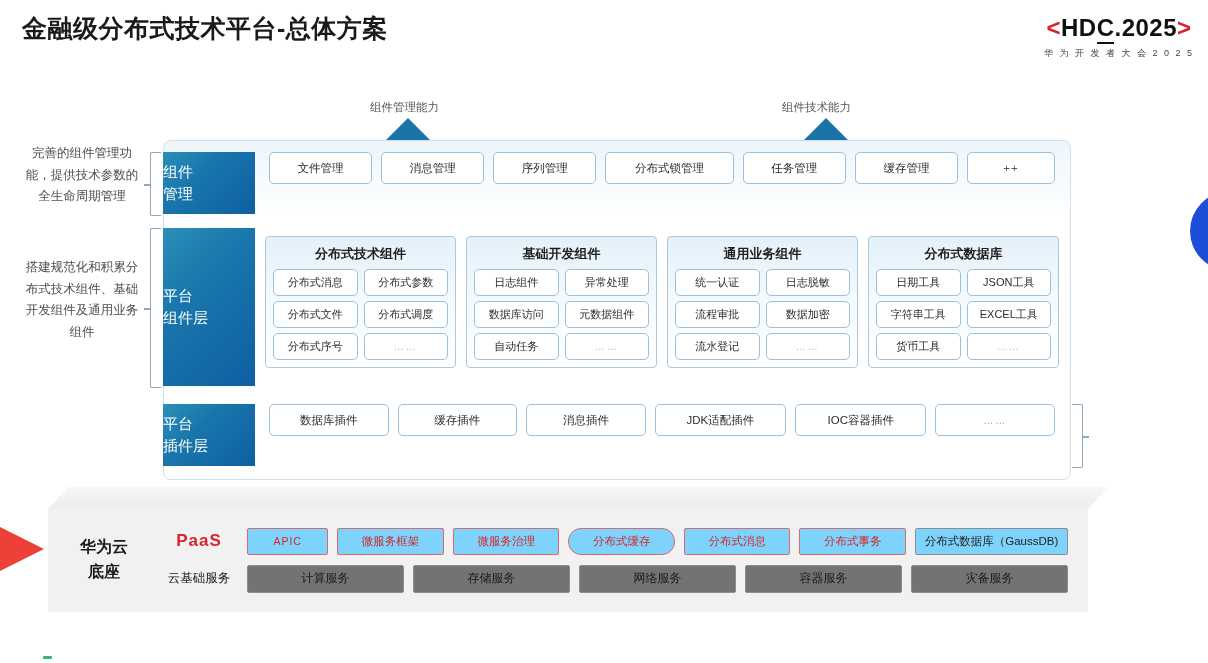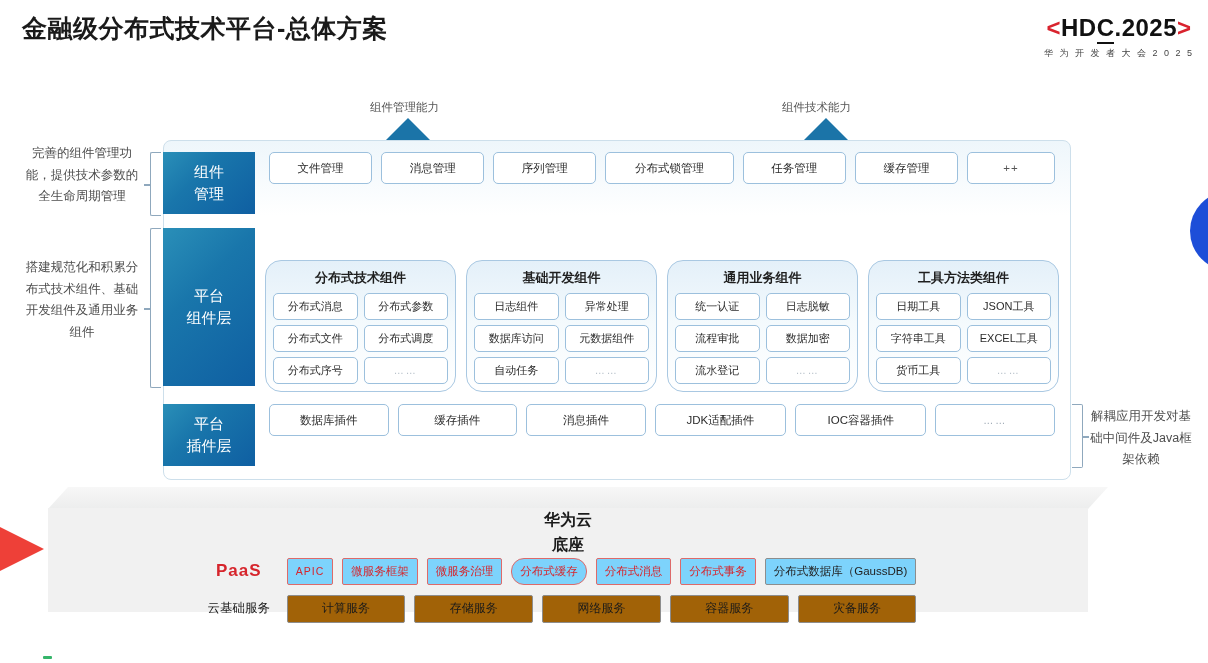--- a/index.html
+++ b/index.html
@@ -65,40 +65,40 @@
   .lbracket{position:absolute;width:10px;border:1.5px solid #8fa8bd;border-right:none;border-radius:2px 0 0 2px;}
   .lbracket:after{content:"";position:absolute;left:-7px;top:50%;width:7px;height:1.5px;background:#8fa8bd;}
   .rbracket{position:absolute;width:10px;border:1.5px solid #8fa8bd;border-left:none;border-radius:0 2px 2px 0;}
   .rbracket:after{content:"";position:absolute;right:-7px;top:50%;width:7px;height:1.5px;background:#8fa8bd;}
 
   
   .layer{position:absolute;display:flex;align-items:stretch;}
   .layer-label{
     width:92px;flex:none;
     background:linear-gradient(135deg,#2a8fb8 0%,#1976ab 38%,#0f5fa2 100%);
-    color:#fff;display:flex;flex-direction:column;align-items:center;justify-content:center;
+    color:#fff;display:flex;flex-direction:column;justify-content:center;
     font-size:15px;line-height:1.45;font-weight:normal;
   }
   .layer-body{flex:1;display:flex;align-items:flex-start;}
 
   
   .chip-row{display:flex;align-items:center;justify-content:space-between;width:100%;padding:0 14px;box-sizing:border-box;gap:9px;}
   .chip{
     flex:1;height:30px;background:#fff;border:1px solid #9cc0dd;border-radius:5px;
     display:flex;align-items:center;justify-content:center;
     font-size:11.5px;color:#2b2b2b;white-space:nowrap;
   }
   .chip.dots{color:#9aa6b2;letter-spacing:2px;font-size:10px;}
   .chip.plus{color:#555;letter-spacing:1px;}
 
   
   .group-row{display:flex;width:100%;padding:8px 10px;box-sizing:border-box;gap:10px;}
   .group{
     flex:1;background:linear-gradient(180deg,#e4f0f9 0%,#f4fafd 48%,#ffffff 100%);
-    border:1px solid #a9c8e2;border-radius:16px;padding:5px 7px 7px;box-sizing:border-box;margin-top:24px;
+    border:1px solid #a9c8e2;border-radius:4px;padding:5px 7px 7px;box-sizing:border-box;
   }
   .group-title{text-align:center;font-size:13px;font-weight:bold;color:#1f1f1f;margin:3px 0 6px;}
   .group-grid{display:grid;grid-template-columns:1fr 1fr;gap:5px 6px;}
   .cell{
     height:25px;background:#fff;border:1px solid #9cc0dd;border-radius:5px;
     display:flex;align-items:center;justify-content:center;
     font-size:11px;color:#2b2b2b;white-space:nowrap;
   }
   .cell.dots{color:#b2bcc6;letter-spacing:2px;font-size:10px;}
 
@@ -110,38 +110,38 @@
   .base-wrap{position:absolute;left:48px;top:487px;width:1060px;height:125px;}
   .base-top{
     position:absolute;left:0;top:0;width:1060px;height:22px;
     background:linear-gradient(180deg,#f7f7f7 0%,#eceded 100%);
     clip-path:polygon(20px 0,1060px 0,1040px 22px,0 22px);
   }
   .base-body{
     position:absolute;left:0;top:21px;width:1040px;height:104px;
     background:#f1f1f1;
   }
-  .base-inner{position:absolute;left:0;top:21px;width:1040px;height:104px;display:flex;align-items:center;flex-direction:column;}
+  .base-inner{position:absolute;left:0;top:21px;width:1040px;height:104px;display:flex;align-items:center;}
   .base-title{
     width:112px;flex:none;text-align:center;font-size:16px;font-weight:bold;color:#1a1a1a;line-height:1.55;
   }
   .base-rows{flex:1;display:flex;flex-direction:column;gap:10px;padding-right:20px;}
   .base-row{display:flex;align-items:center;gap:9px;}
   .row-tag{width:78px;flex:none;font-size:13px;color:#1a1a1a;font-weight:bold;text-align:center;white-space:nowrap;}
   .row-tag.paas{color:#d6252c;font-size:17px;letter-spacing:1px;font-weight:bold;}
   .row-tag.basic{font-weight:normal;font-size:12.5px;width:78px;}
   .bchip{
     height:25px;background:#7dd3fc;border:1.5px solid #dd6a6a;border-radius:2px;
     display:flex;align-items:center;justify-content:center;
     font-size:11.5px;color:#d6252c;white-space:nowrap;padding:0 8px;
   }
   .bchip.apic{font-size:10.5px;letter-spacing:1px;}
   .bchip.gray{border:1.5px solid #8d8d8d;color:#222;}
   .bchip2{
-    height:26px;background:#a16207;border:1.5px solid #8d8d8d;border-radius:2px;
+    height:26px;background:#737373;border:1.5px solid #8d8d8d;border-radius:2px;
     display:flex;align-items:center;justify-content:center;
     font-size:12px;color:#1a1a1a;white-space:nowrap;flex:1;font-family:Liberation Serif, serif;
   }
 </style>
 </head>
 <body>
 
 <div class="slide">
 
   <div class="title">金融级分布式技术平台-总体方案</div>
@@ -224,21 +224,21 @@
             <div class="group-grid">
               <div class="cell">统一认证</div>
               <div class="cell">日志脱敏</div>
               <div class="cell">流程审批</div>
               <div class="cell">数据加密</div>
               <div class="cell">流水登记</div>
               <div class="cell dots">……</div>
             </div>
           </div>
           <div class="group">
-            <div class="group-title">工具方法类组件</div>
+            <div class="group-title">分布式数据库</div>
             <div class="group-grid">
               <div class="cell">日期工具</div>
               <div class="cell">JSON工具</div>
               <div class="cell">字符串工具</div>
               <div class="cell">EXCEL工具</div>
               <div class="cell">货币工具</div>
               <div class="cell dots">……</div>
             </div>
           </div>
         </div>
@@ -257,21 +257,20 @@
           <div class="chip" style="flex: 1 1 0%;">消息插件</div>
           <div class="chip" style="flex: 1.1 1 0%;">JDK适配插件</div>
           <div class="chip" style="flex: 1.1 1 0%;">IOC容器插件</div>
           <div class="chip dots" style="flex: 1 1 0%;">……</div>
         </div>
     </div>
   </div>
 
   <div class="side-note" style="left:22px;top:143px;">完善的组件管理功能，提供技术参数的全生命周期管理</div>
   <div class="side-note" style="left:22px;top:257px;">搭建规范化和积累分布式技术组件、基础开发组件及通用业务组件</div>
-  <div class="side-note right" style="left:1086px;top:406px;">解耦应用开发对基础中间件及Java框架依赖</div>
 
   <div class="base-wrap">
     <div class="base-top"></div>
     <div class="base-body"></div>
     <div class="base-inner">
       <div class="base-title">
         <div>华为云</div>
         <div>底座</div>
       </div>
       <div class="base-rows">

